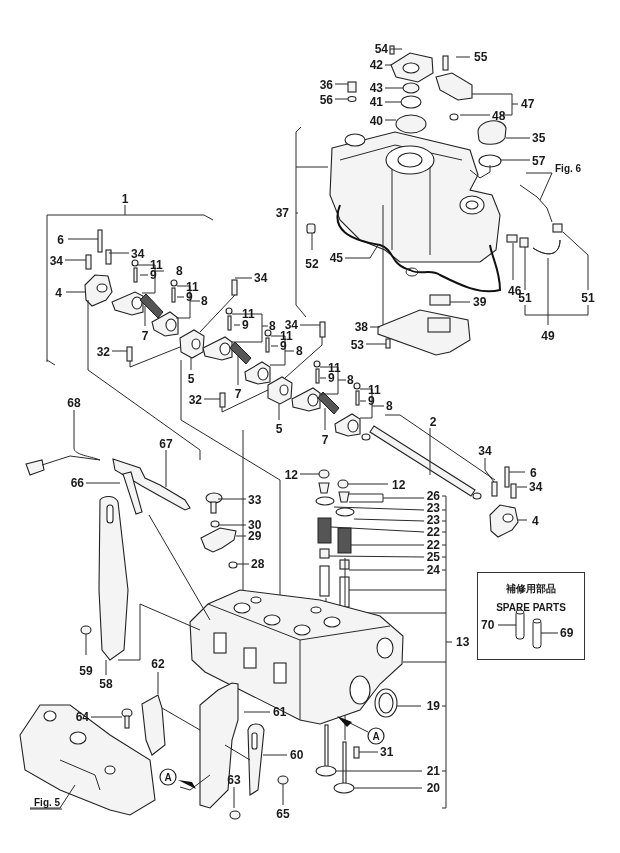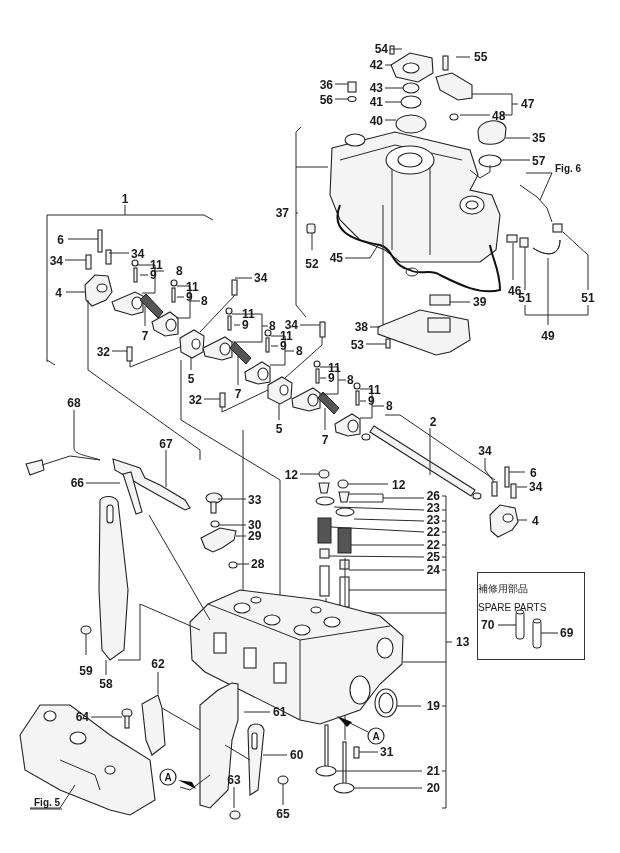--- a/index.html
+++ b/index.html
@@ -6,21 +6,21 @@
   body { width:620px; height:853px; position:relative; overflow:hidden; font-family:"Liberation Sans", sans-serif; }
   #diagram { position:absolute; left:0; top:0; width:620px; height:853px; }
   .lbl { font-family:"Liberation Sans", sans-serif; font-size:12px; font-weight:bold; fill:#1a1a1a; }
   .figlbl { font-family:"Liberation Sans", sans-serif; font-size:10px; font-weight:bold; fill:#1a1a1a; }
   .ln { stroke:#2b2b2b; stroke-width:1; fill:none; }
   .part { stroke:#222; stroke-width:1.1; fill:#f4f4f4; }
   .partw { stroke:#222; stroke-width:1.1; fill:#ffffff; }
   .spring { stroke:#222; stroke-width:1; fill:#555; }
   .gasket { stroke:#111; stroke-width:2; fill:none; }
   .spare-box { position:absolute; left:477px; top:572px; width:106px; height:86px; border:1.5px solid #333; background:#fff; }
-  .spare-title { position:absolute; left:0; width:106px; font-size:10px; font-weight:normal; color:#1a1a1a; line-height:11px; }
+  .spare-title { position:absolute; left:0; width:106px; text-align:center; font-size:10px; font-weight:bold; color:#1a1a1a; line-height:11px; }
 </style>
 </head>
 <body>
 
 <svg id="diagram" viewBox="0 0 620 853" xmlns="http://www.w3.org/2000/svg">
 
   <g>
 
     <path class="part" d="M332,148 L395,132 L470,150 L478,175 L470,190 L492,195 L500,215 L496,250 L480,262 L400,262 L385,250 L360,240 L340,220 L330,195 Z"></path>
     <path class="ln" d="M340,160 L395,145 L462,160"></path>

